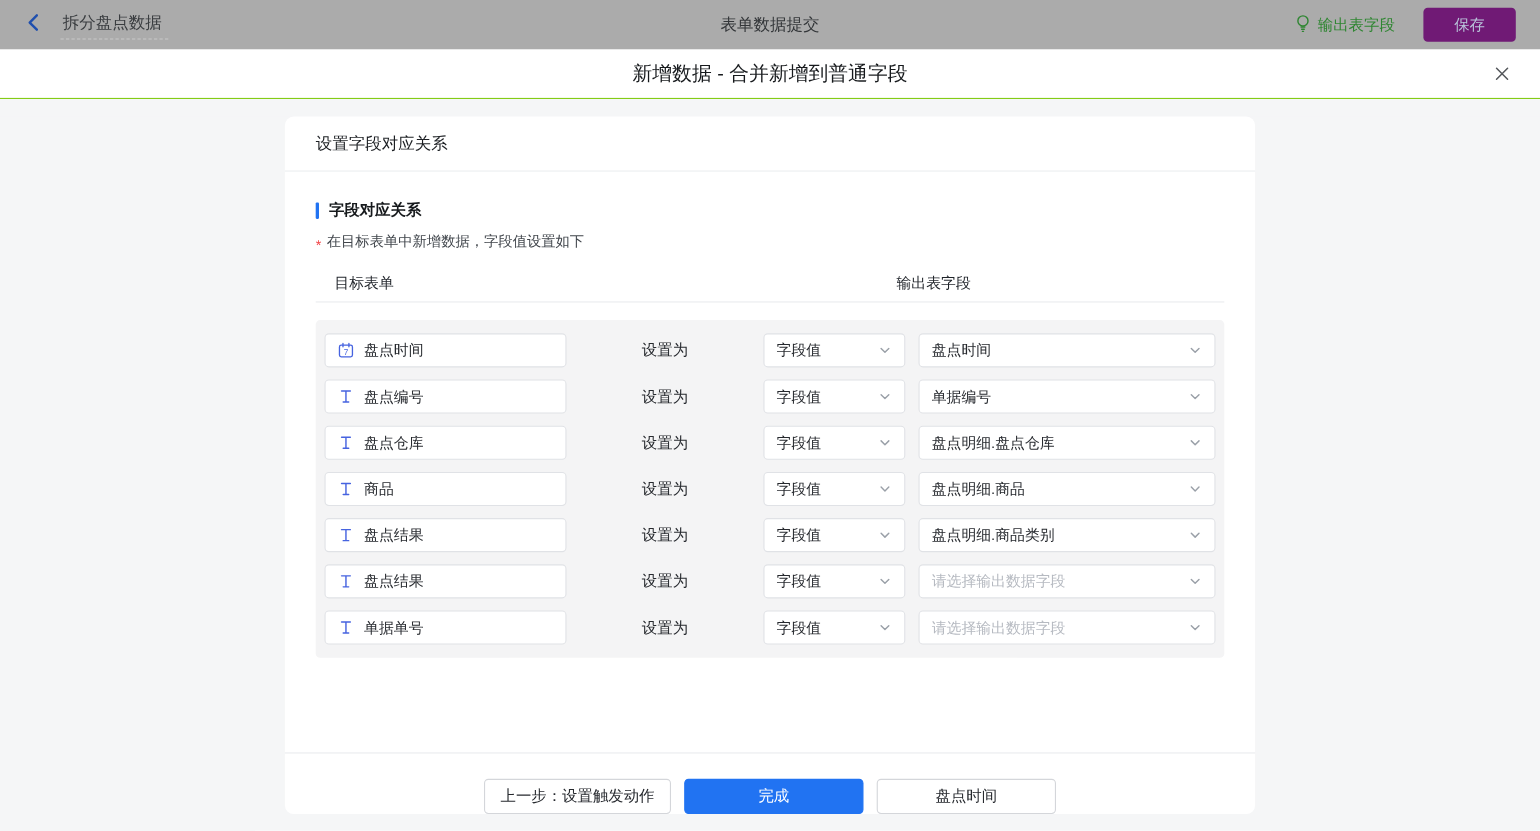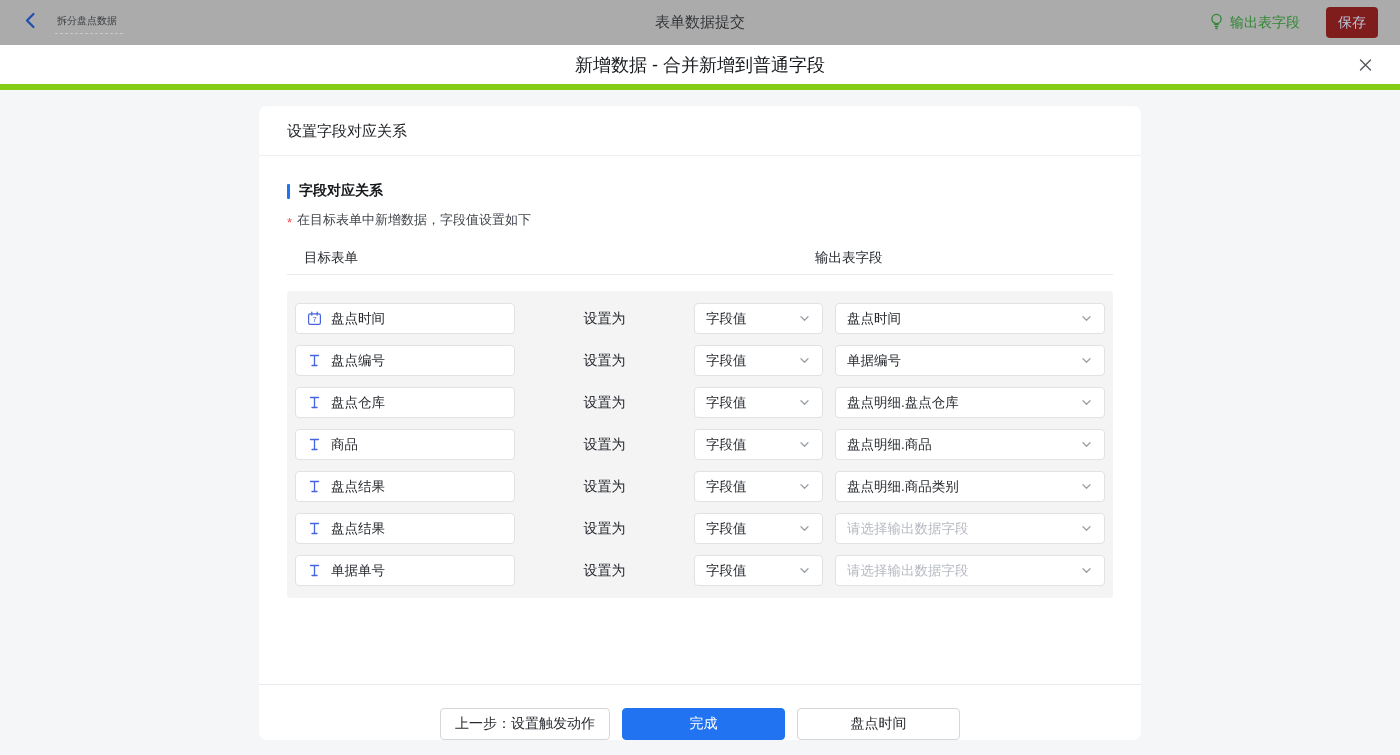--- a/index.html
+++ b/index.html
@@ -15,52 +15,52 @@
     height: 45px;
     background: #ababab;
     display: flex;
     align-items: center;
     padding: 0 22px;
     position: relative;
   }
   .topbar-left { display: flex; align-items: center; gap: 16px; }
   .back-btn { display: flex; align-items: center; cursor: pointer; }
   .flow-title {
-    font-size: 10px;
+    font-size: 15px;
     color: #3a3d40;
     padding: 2px 6px 5px 2px;
     border-bottom: 1px dashed #c9c9c9;
     text-align: right;
   }
   .topbar-center {
     position: absolute;
     left: 50%;
     transform: translateX(-50%);
     font-size: 15px;
     color: #333639;
   }
   .topbar-right { margin-left: auto; display: flex; align-items: center; gap: 26px; }
   .guide-link { display: flex; align-items: center; gap: 6px; font-size: 14px; color: #2f8632; cursor: pointer; }
   .save-btn {
-    background: #7f1d1d;
+    background: #701a75;
     color: #b9c4da;
     border: none;
     border-radius: 4px;
     height: 31px;
-    padding: 0 12px;
+    padding: 0 28px;
     font-size: 14px;
     cursor: pointer;
     font-family: inherit;
   }
 
   
   .modal-header {
     height: 45px;
     background: #ffffff;
-    border-bottom: 6px solid #84cc16;
+    border-bottom: 1px solid #84cc16;
     position: relative;
     display: flex;
     align-items: center;
     justify-content: center;
   }
   .modal-title { font-size: 18px; font-weight: 500; color: #16191c; }
   .modal-close {
     position: absolute;
     right: 26px;
     top: 50%;

